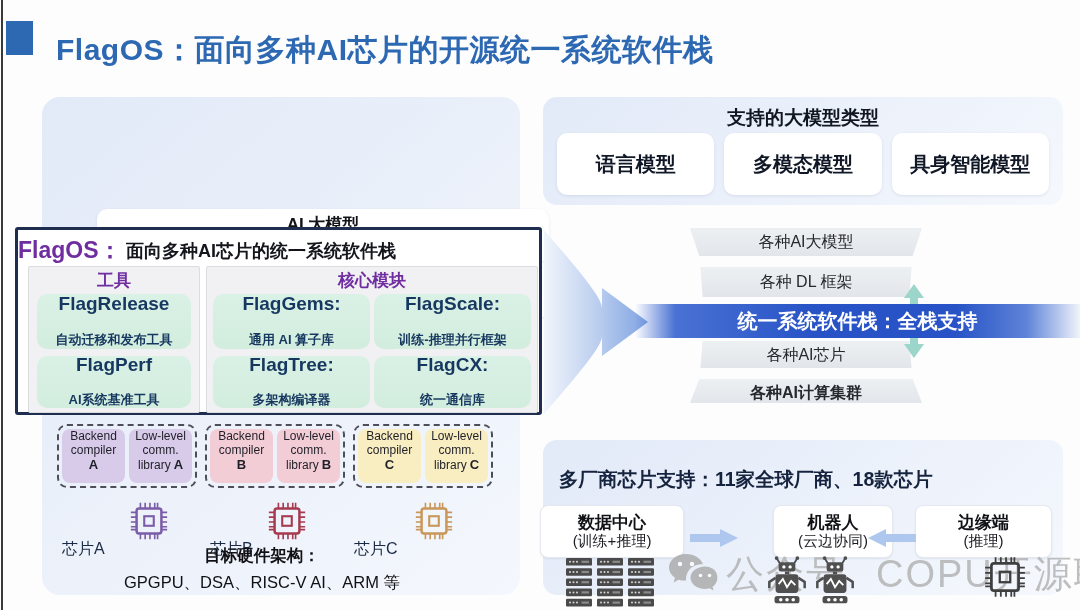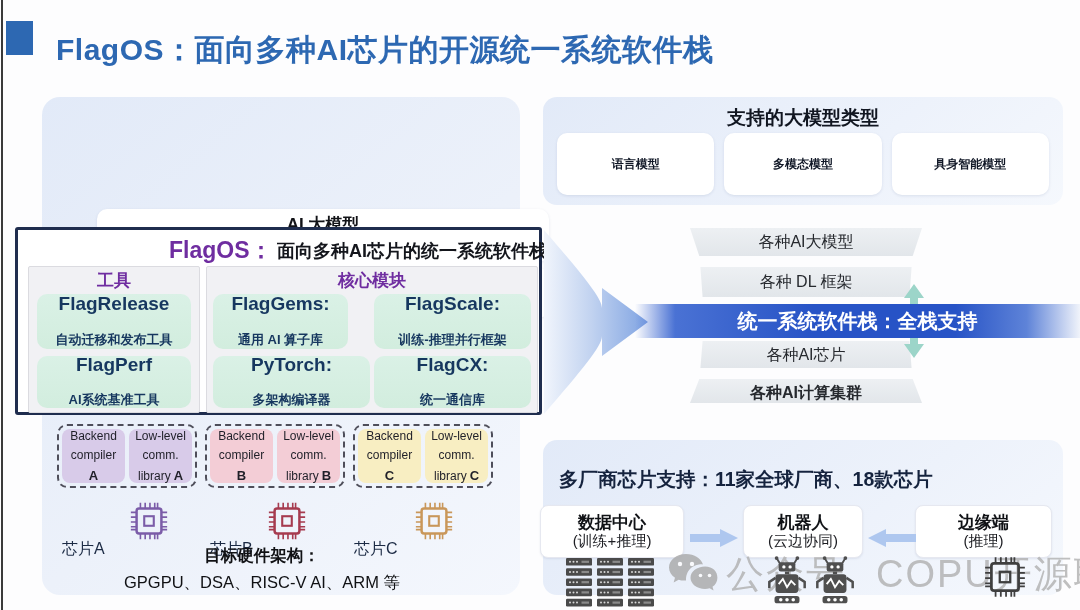--- a/index.html
+++ b/index.html
@@ -17,64 +17,64 @@
   .white-card{position:absolute;background:#fff;border-radius:10px;box-shadow:0 1px 3px rgba(80,100,140,.14);
     display:flex;flex-direction:column;align-items:center;justify-content:center;text-align:center;}
   .ai-card{left:55px;top:112px;width:452px;height:53px;}
   .dl-card{left:55px;top:171px;width:452px;height:50px;}
   .card-title{font-size:17px;font-weight:700;color:#121317;line-height:1.2;}
   .card-sub{font-size:13px;color:#16171b;margin-top:2px;white-space:nowrap;}
 
   
   .flagos-box{position:absolute;left:15px;top:227px;width:527px;height:188px;background:#fff;
     border:3px solid #1f2d4e;border-radius:3px;box-sizing:border-box;}
-  .flagos-title-row{position:absolute;left:8px;top:5px;width:100%;text-align:right;white-space:nowrap;}
+  .flagos-title-row{position:absolute;left:0;top:5px;width:100%;text-align:left;white-space:nowrap;}
   .flagos-brand{font-size:23px;font-weight:700;color:#6f2da0;vertical-align:middle;}
   .flagos-sub{font-size:18px;font-weight:700;color:#14161c;vertical-align:middle;}
   .sub-panel{position:absolute;background:#f1f1f4;border:1px solid #dbdbe0;border-radius:2px;}
   .tools-panel{left:10px;top:36px;width:170px;height:145px;}
   .core-panel{left:188px;top:36px;width:330px;height:145px;}
   .sub-panel-label{position:absolute;top:2px;left:0;width:100%;text-align:center;font-size:17px;font-weight:700;color:#6f2da0;}
   .mint-box{position:absolute;background:linear-gradient(180deg,#daf1e6,#d2edde);border-radius:10px;
     display:flex;flex-direction:column;align-items:center;justify-content:center;text-align:center;}
   .mint-name{font-size:19px;font-weight:700;color:#16375f;line-height:1.1;}
   .mint-desc{font-size:13px;font-weight:700;color:#16375f;margin-top:16px;white-space:nowrap;}
   .tool-1{left:8px;top:27px;width:154px;height:55px;}
   .tool-2{left:8px;top:89px;width:154px;height:52px;}
-  .core-1{left:6px;top:27px;width:135px;height:55px;}
+  .core-1{left:6px;top:27px;width:157px;height:55px;}
   .core-2{left:167px;top:27px;width:157px;height:55px;}
   .core-3{left:6px;top:89px;width:157px;height:52px;}
   .core-4{left:167px;top:89px;width:157px;height:52px;}
 
   
   .backend-group{position:absolute;top:424px;width:140px;height:64px;border:2px dashed #4e4e5a;border-radius:10px;
     box-sizing:border-box;display:flex;gap:4px;padding:3px;}
   .bg-a{left:57px;} .bg-b{left:205px;} .bg-c{left:353px;}
-  .backend-box{flex:1;border-radius:8px;display:flex;flex-direction:column;align-items:center;justify-content:space-between;
+  .backend-box{flex:1;border-radius:8px;display:flex;flex-direction:column;align-items:center;justify-content:flex-start;
     font-size:12px;line-height:1.18;color:#1f1f28;text-align:center;}
   .backend-box b{font-size:13px;}
   .tint-a{background:#d8cbe9;} .tint-b{background:#f3cdd6;} .tint-c{background:#f8eec2;}
   .lib-line b{margin-left:3px;}
 
   
   .chip-label{position:absolute;top:512px;font-size:16px;color:#1b2a44;white-space:nowrap;margin-top:27px;}
   .chip-svg{position:absolute;top:500px;width:42px;height:42px;}
   .chip-a{color:#7b5ca8;} .chip-b{color:#a63b4f;} .chip-c{color:#c9975a;}
 
   .hardware-block{position:absolute;left:42px;top:545px;width:440px;text-align:center;}
   .hardware-title{font-size:16.5px;font-weight:700;color:#101114;}
   .hardware-list{font-size:16.5px;color:#101114;margin-top:5px;}
 
   
   .right-top-panel{position:absolute;left:543px;top:97px;width:520px;height:108px;border-radius:14px;
     background:linear-gradient(140deg,#e2eaf8 0%,#edf2fb 60%,#f5f8fd 100%);}
   .right-top-title{position:absolute;top:8px;left:0;width:100%;text-align:center;font-size:19px;font-weight:700;color:#111621;}
   .model-row{position:absolute;left:14px;top:36px;width:492px;height:62px;display:flex;gap:10px;}
   .model-box{flex:1;background:#fff;border-radius:10px;box-shadow:0 1px 3px rgba(80,100,140,.14);
-    display:flex;align-items:center;justify-content:center;font-size:12px;font-weight:700;color:#101726;}
+    display:flex;align-items:center;justify-content:center;font-size:20px;font-weight:700;color:#101726;}
 
   
   .funnel-arrow{position:absolute;left:544px;top:228px;width:112px;height:188px;}
   .band{position:absolute;background:linear-gradient(180deg,#edf0f3,#e2e6ea);text-align:center;
     font-size:16px;color:#26292e;}
   .band-1{left:690px;top:228px;width:232px;height:28px;line-height:28px;clip-path:polygon(0 0,100% 0,96% 100%,4% 100%);}
   .band-2{left:696px;top:267px;width:220px;height:30px;line-height:30px;clip-path:polygon(2% 0,98% 0,97% 100%,3% 100%);}
   .band-4{left:696px;top:341px;width:220px;height:27px;line-height:27px;clip-path:polygon(3% 0,97% 0,98% 100%,2% 100%);}
   .band-5{left:690px;top:379px;width:232px;height:24px;line-height:28px;clip-path:polygon(4% 0,96% 0,100% 100%,0 100%);font-weight:bold;}
   .teal-arrow{position:absolute;left:901px;top:283px;width:26px;height:76px;z-index:1;}
@@ -84,21 +84,21 @@
 
   
   .right-bottom-panel{position:absolute;left:543px;top:440px;width:520px;height:155px;border-radius:14px;
     background:linear-gradient(140deg,#e2eaf8 0%,#edf2fb 60%,#f5f8fd 100%);}
   .rb-title{position:absolute;left:559px;top:466px;font-size:19.5px;font-weight:700;color:#15233e;white-space:nowrap;}
   .node-box{position:absolute;top:505px;height:53px;background:#fff;border-radius:8px;border:1px solid #e6e8f0;
     box-shadow:0 1px 2px rgba(80,100,140,.12);box-sizing:border-box;
     display:flex;flex-direction:column;align-items:center;justify-content:center;text-align:center;z-index:4;}
   .node-title{font-size:17px;font-weight:700;color:#101216;line-height:1.15;}
   .node-sub{font-size:15px;color:#1c1d22;line-height:1.2;}
-  .node-1{left:540px;width:144px;} .node-2{left:743px;width:120px;} .node-3{left:915px;width:137px;}
+  .node-1{left:540px;width:144px;} .node-2{left:773px;width:120px;} .node-3{left:915px;width:137px;}
   .flow-arrow{position:absolute;top:529px;width:48px;height:18px;z-index:4;}
   .fa-right{left:690px;} .fa-left{left:868px;}
 
   .racks-icon{position:absolute;left:566px;top:558px;width:88px;height:50px;z-index:6;}
   .robots-icon{position:absolute;left:766px;top:556px;width:92px;height:52px;z-index:6;display:flex;gap:6px;}
   .robots-icon svg{width:42px;height:52px;}
   .edge-chip-icon{position:absolute;left:982px;top:554px;width:46px;height:46px;z-index:6;color:#3f3f3f;}
 
   
   .watermark{position:absolute;left:666px;top:549px;z-index:5;display:flex;align-items:flex-start;opacity:.8;white-space:nowrap;}
@@ -196,21 +196,21 @@
       <div class="sub-panel-label">核心模块</div>
       <div class="mint-box core-1">
         <div class="mint-name">FlagGems:</div>
         <div class="mint-desc">通用 AI 算子库</div>
       </div>
       <div class="mint-box core-2">
         <div class="mint-name">FlagScale:</div>
         <div class="mint-desc">训练-推理并行框架</div>
       </div>
       <div class="mint-box core-3">
-        <div class="mint-name">PyTorch:</div>
+        <div class="mint-name">FlagTree:</div>
         <div class="mint-desc">多架构编译器</div>
       </div>
       <div class="mint-box core-4">
         <div class="mint-name">FlagCX:</div>
         <div class="mint-desc">统一通信库</div>
       </div>
     </div>
   </section>
 
   <div class="backend-group bg-a">

